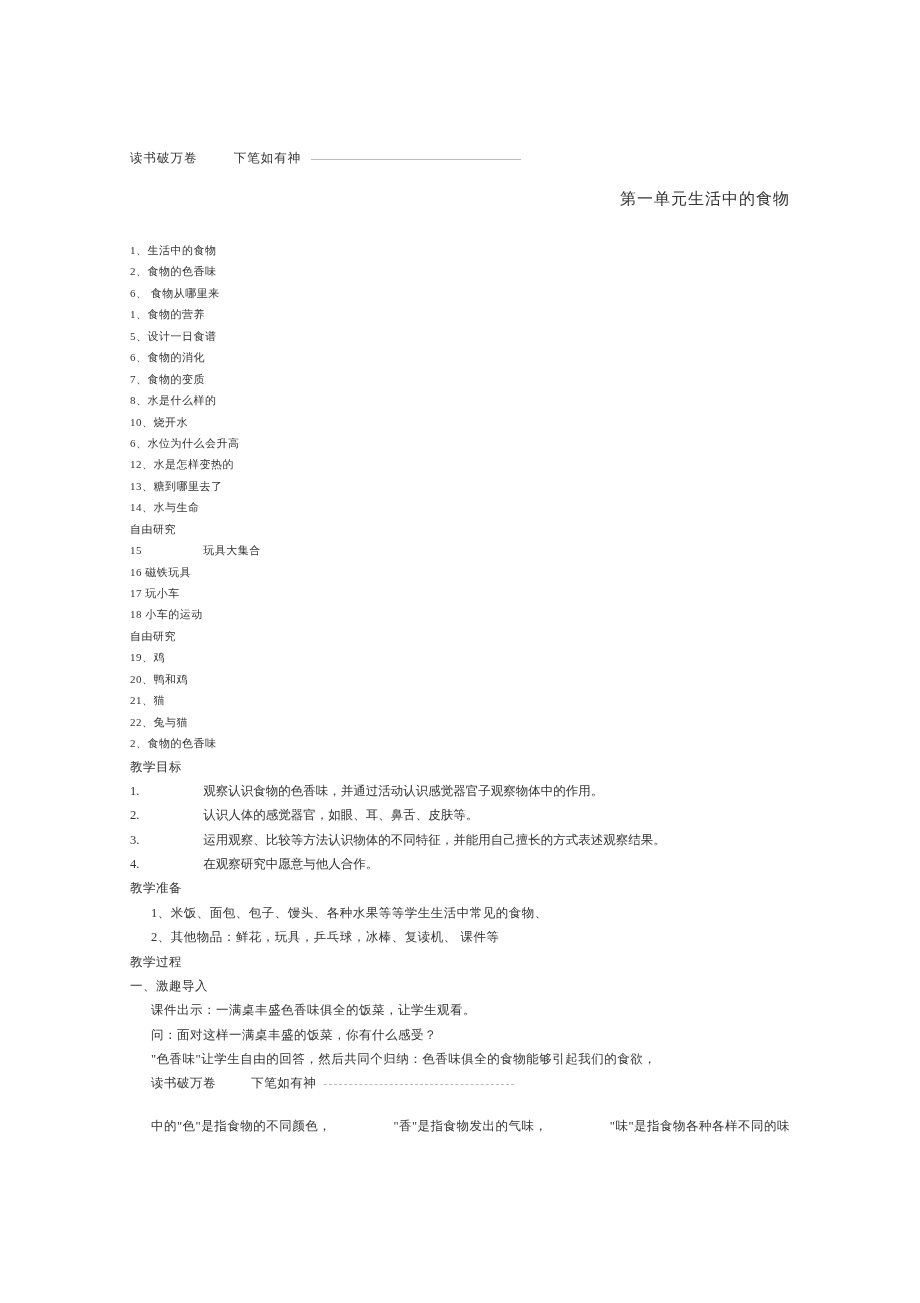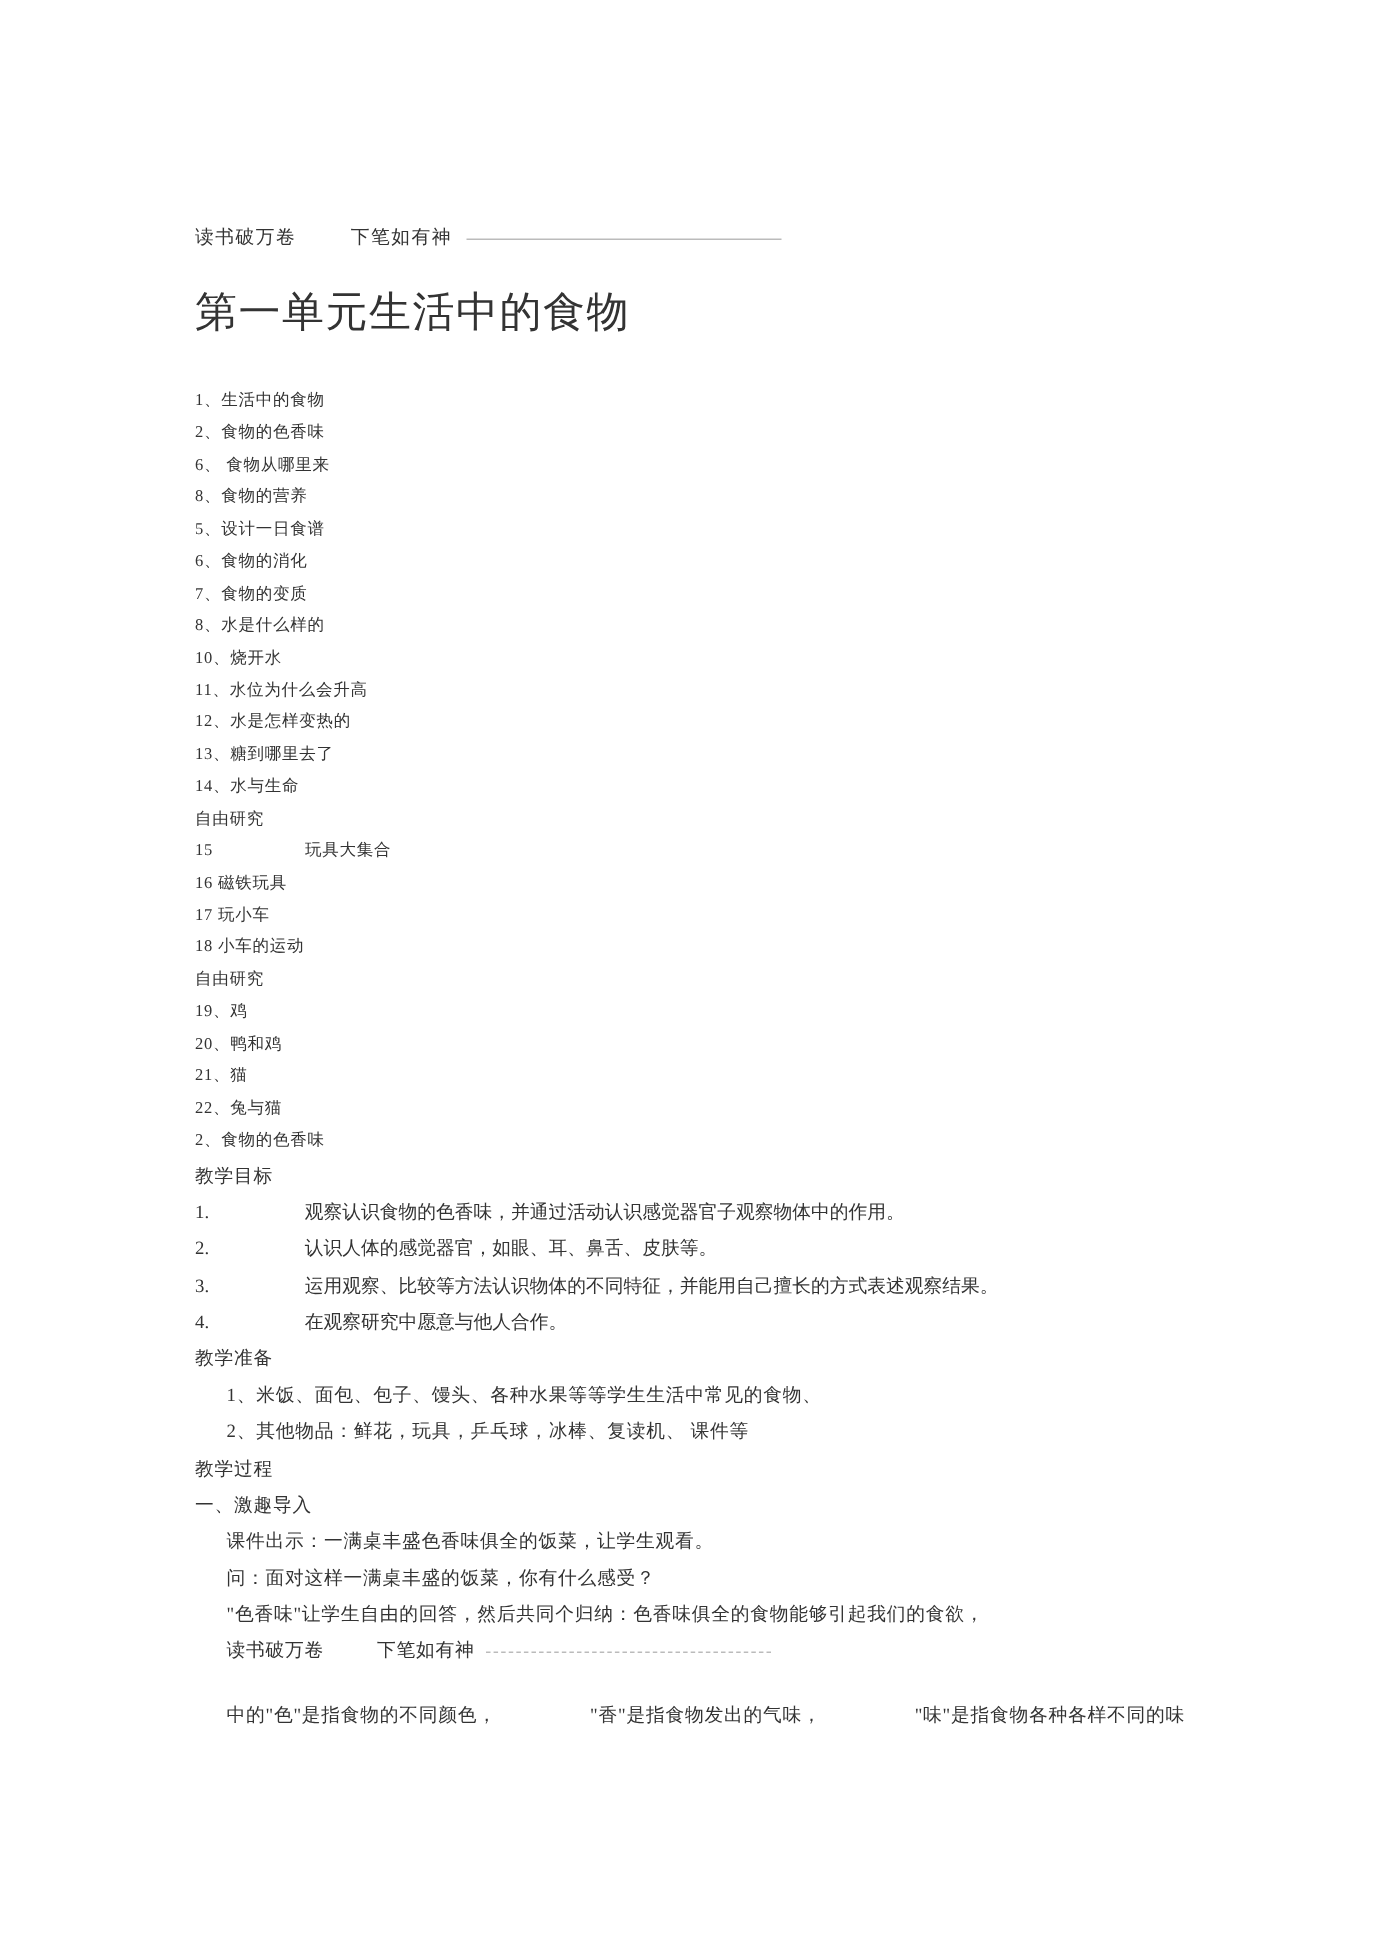--- a/index.html
+++ b/index.html
@@ -26,24 +26,25 @@
     width: 28px;
   }
   .underline {
     display: inline-block;
     width: 210px;
     border-bottom: 1px solid #bbb;
     vertical-align: middle;
     margin-left: 6px;
   }
   h1.title {
-    font-size: 28px;
+    font-size: 16px;
     font-weight: normal;
     margin: 0 0 30px 0;
     letter-spacing: 1px;
+    text-align: right;
   }
   .item {
     font-size: 11px;
     line-height: 1.95;
     letter-spacing: 0.5px;
   }
   .item .num {
     display: inline-block;
   }
   .item-15 .num { width: 70px; }
@@ -72,27 +73,27 @@
     <span>下笔如有神</span>
     <span class="underline"></span>
   </div>
 
   <h1 class="title">第一单元生活中的食物</h1>
 
   <div>
     <div class="item">1、生活中的食物</div>
     <div class="item">2、食物的色香味</div>
     <div class="item">6、 食物从哪里来</div>
-    <div class="item">8、食物的营养</div>
+    <div class="item">1、食物的营养</div>
     <div class="item">5、设计一日食谱</div>
     <div class="item">6、食物的消化</div>
     <div class="item">7、食物的变质</div>
     <div class="item">8、水是什么样的</div>
     <div class="item">10、烧开水</div>
-    <div class="item">11、水位为什么会升高</div>
+    <div class="item">6、水位为什么会升高</div>
     <div class="item">12、水是怎样变热的</div>
     <div class="item">13、糖到哪里去了</div>
     <div class="item">14、水与生命</div>
     <div class="item">自由研究</div>
 
     <div class="item item-15">
       <span class="num">15</span>
       <span>玩具大集合</span>
     </div>
 

